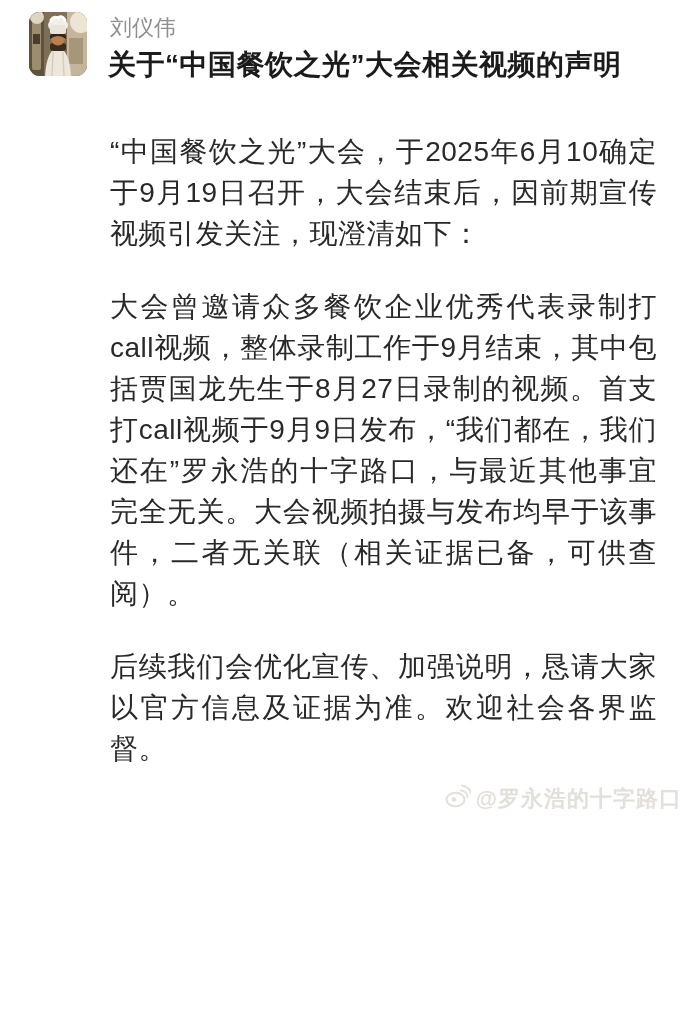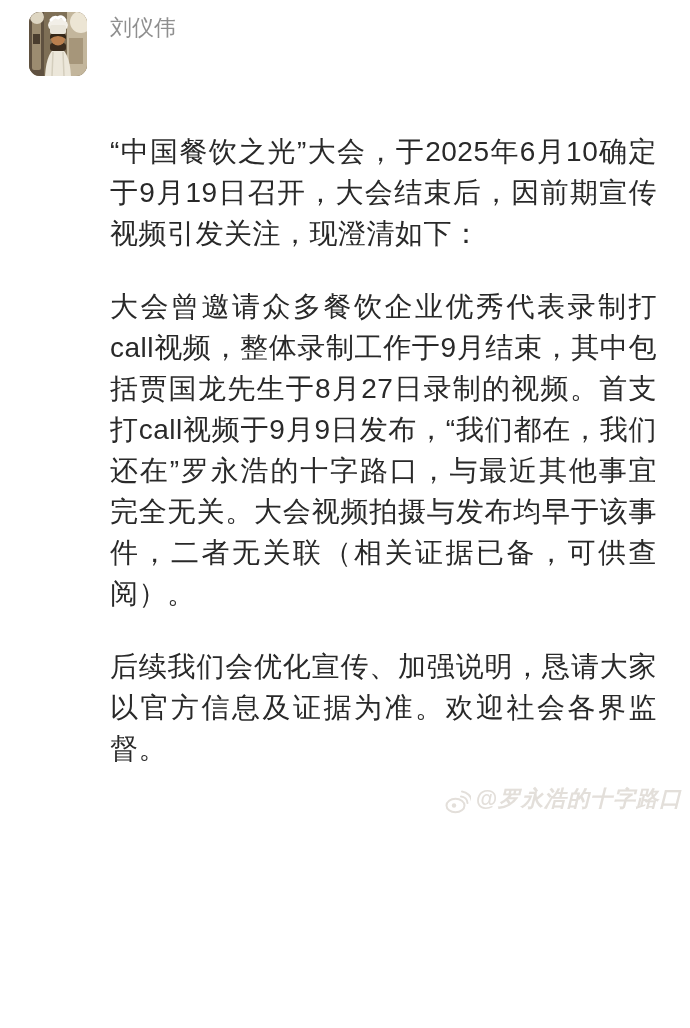--- a/index.html
+++ b/index.html
@@ -58,28 +58,27 @@
     font-weight: 500;
     text-align: justify;
     letter-spacing: 0.5px;
   }
   .body-text p { margin: 0 0 32px 0; }
   .watermark {
     position: absolute;
     right: 8px;
     bottom: 6px;
     display: flex;
-    align-items: flex-end;
+    align-items: flex-start;
     gap: 5px;
     color: #e3dfda;
     font-size: 22px;
     font-weight: 700;
     letter-spacing: 1px;
     user-select: none;
-    font-style: italic;
   }
   .watermark svg { display: block; }
 </style>
 </head>
 <body>
 
 <div class="post">
 
   <div class="avatar">
     <svg viewBox="0 0 58 64" xmlns="http://www.w3.org/2000/svg">
@@ -98,20 +97,21 @@
       <ellipse cx="29" cy="27" rx="7" ry="6.5" fill="#b97f4e"></ellipse>
       <path d="M21,24 Q22,20 29,20 Q36,20 37,24 L37,27 Q33,24 29,24 Q25,24 21,27 Z" fill="#342718"></path>
       <ellipse cx="29" cy="13" rx="10" ry="7" fill="#f2efe8"></ellipse>
       <rect x="21" y="13" width="16" height="9" fill="#e9e5da" rx="2"></rect>
       <path d="M22,8 Q25,4 29,6 Q33,3 36,8" stroke="#ffffff" stroke-width="3" fill="none" stroke-linecap="round"></path>
     </svg>
   </div>
 
   <div class="username">刘仪伟</div>
 
+  <h1 class="title">关于“中国餐饮之光”大会相关视频的声明</h1>
 
   <div class="body-text">
     <p>“中国餐饮之光”大会，于2025年6月10确定于9月19日召开，大会结束后，因前期宣传视频引发关注，现澄清如下：</p>
     <p>大会曾邀请众多餐饮企业优秀代表录制打call视频，整体录制工作于9月结束，其中包括贾国龙先生于8月27日录制的视频。首支打call视频于9月9日发布，“我们都在，我们还在”罗永浩的十字路口，与最近其他事宜完全无关。大会视频拍摄与发布均早于该事件，二者无关联（相关证据已备，可供查阅）。</p>
     <p>后续我们会优化宣传、加强说明，恳请大家以官方信息及证据为准。欢迎社会各界监督。</p>
 
   </div>
 
   <div class="watermark">
     <svg width="26" height="24" viewBox="0 0 26 24" xmlns="http://www.w3.org/2000/svg">

